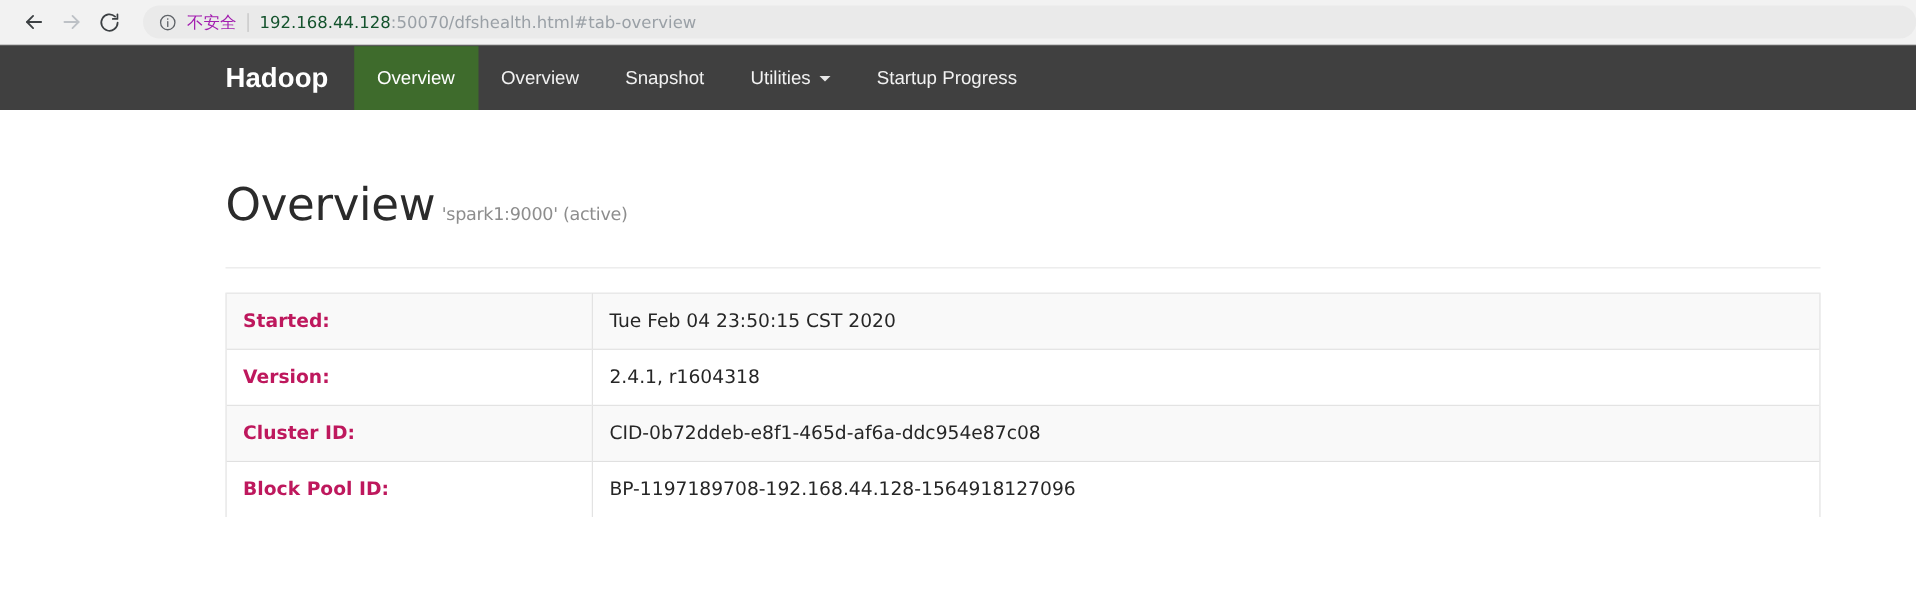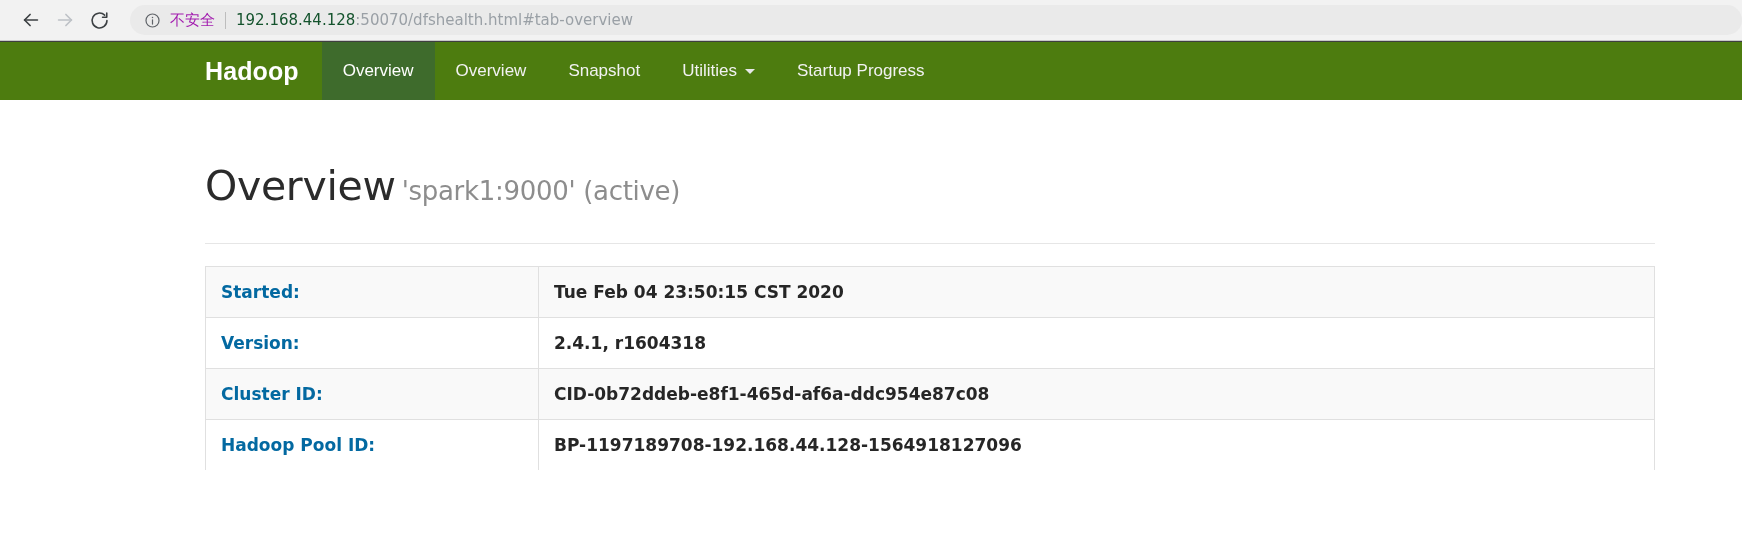--- a/index.html
+++ b/index.html
@@ -68,21 +68,21 @@
     color: #9aa0a6;
     white-space: nowrap;
     overflow: hidden;
     font-family: "DejaVu Sans", sans-serif;
   }
   .url-host { color: #14532d; }
 
   
   .navbar {
     height: 59px;
-    background: #4d7c0f;
+    background: #404040;
     display: flex;
     align-items: stretch;
     padding-left: 205px;
     border-top: 1px solid #3f3f3f;
   }
 
   .brand {
     display: flex;
     align-items: center;
     padding: 0 23px 0 0;
@@ -128,21 +128,21 @@
 
   .page-title {
     font-size: 41px;
     color: #2b2b2b;
     font-weight: normal;
     white-space: nowrap;
     font-family: "DejaVu Sans", sans-serif;
     letter-spacing: -0.3px;
   }
   .page-title small {
-    font-size: 26px;
+    font-size: 16px;
     color: #8d8d8d;
     margin-left: 6px;
     font-family: "DejaVu Sans", sans-serif;
   }
 
   .rule {
     margin-top: 33px;
     border: 0;
     border-top: 1px solid #e6e6e6;
   }
@@ -161,25 +161,25 @@
     padding: 15px 0 15px 15px;
     text-align: left;
     vertical-align: middle;
     border-left: 1px solid #e0e0e0;
     border-right: 1px solid #e0e0e0;
     font-family: "DejaVu Sans", sans-serif;
   }
   table.info th {
     width: 333px;
     font-weight: bold;
-    color: #0369a1;
+    color: #be185d;
   }
   table.info td {
     color: #262626;
-    font-weight: bold;
+    font-weight: normal;
   }
 </style>
 </head>
 <body>
 
 <div class="browser-bar">
 
   <div class="nav-btn">
     <span>
       <svg width="22" height="22" viewBox="0 0 24 24" fill="none" stroke="#3c4043" stroke-width="1.8" stroke-linecap="round" stroke-linejoin="round">
@@ -258,19 +258,19 @@
       </tr>
       <tr>
         <th>Version:</th>
         <td>2.4.1, r1604318</td>
       </tr>
       <tr>
         <th>Cluster ID:</th>
         <td>CID-0b72ddeb-e8f1-465d-af6a-ddc954e87c08</td>
       </tr>
       <tr>
-        <th>Hadoop Pool ID:</th>
+        <th>Block Pool ID:</th>
         <td>BP-1197189708-192.168.44.128-1564918127096</td>
       </tr>
     </tbody>
   </table>
 
 </div>
 
 </body></html>

